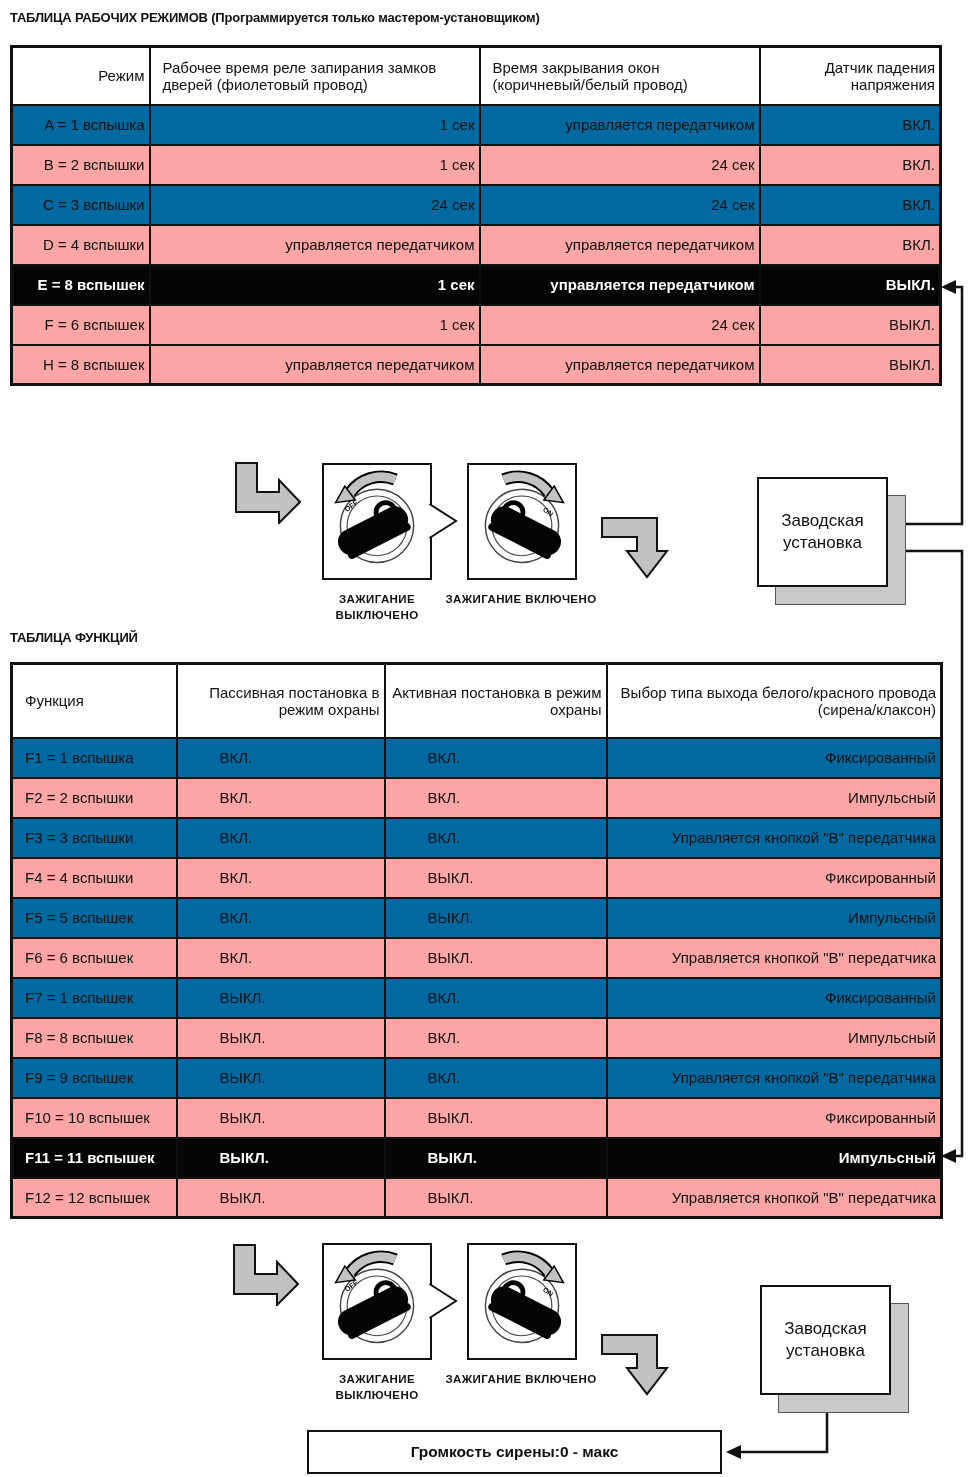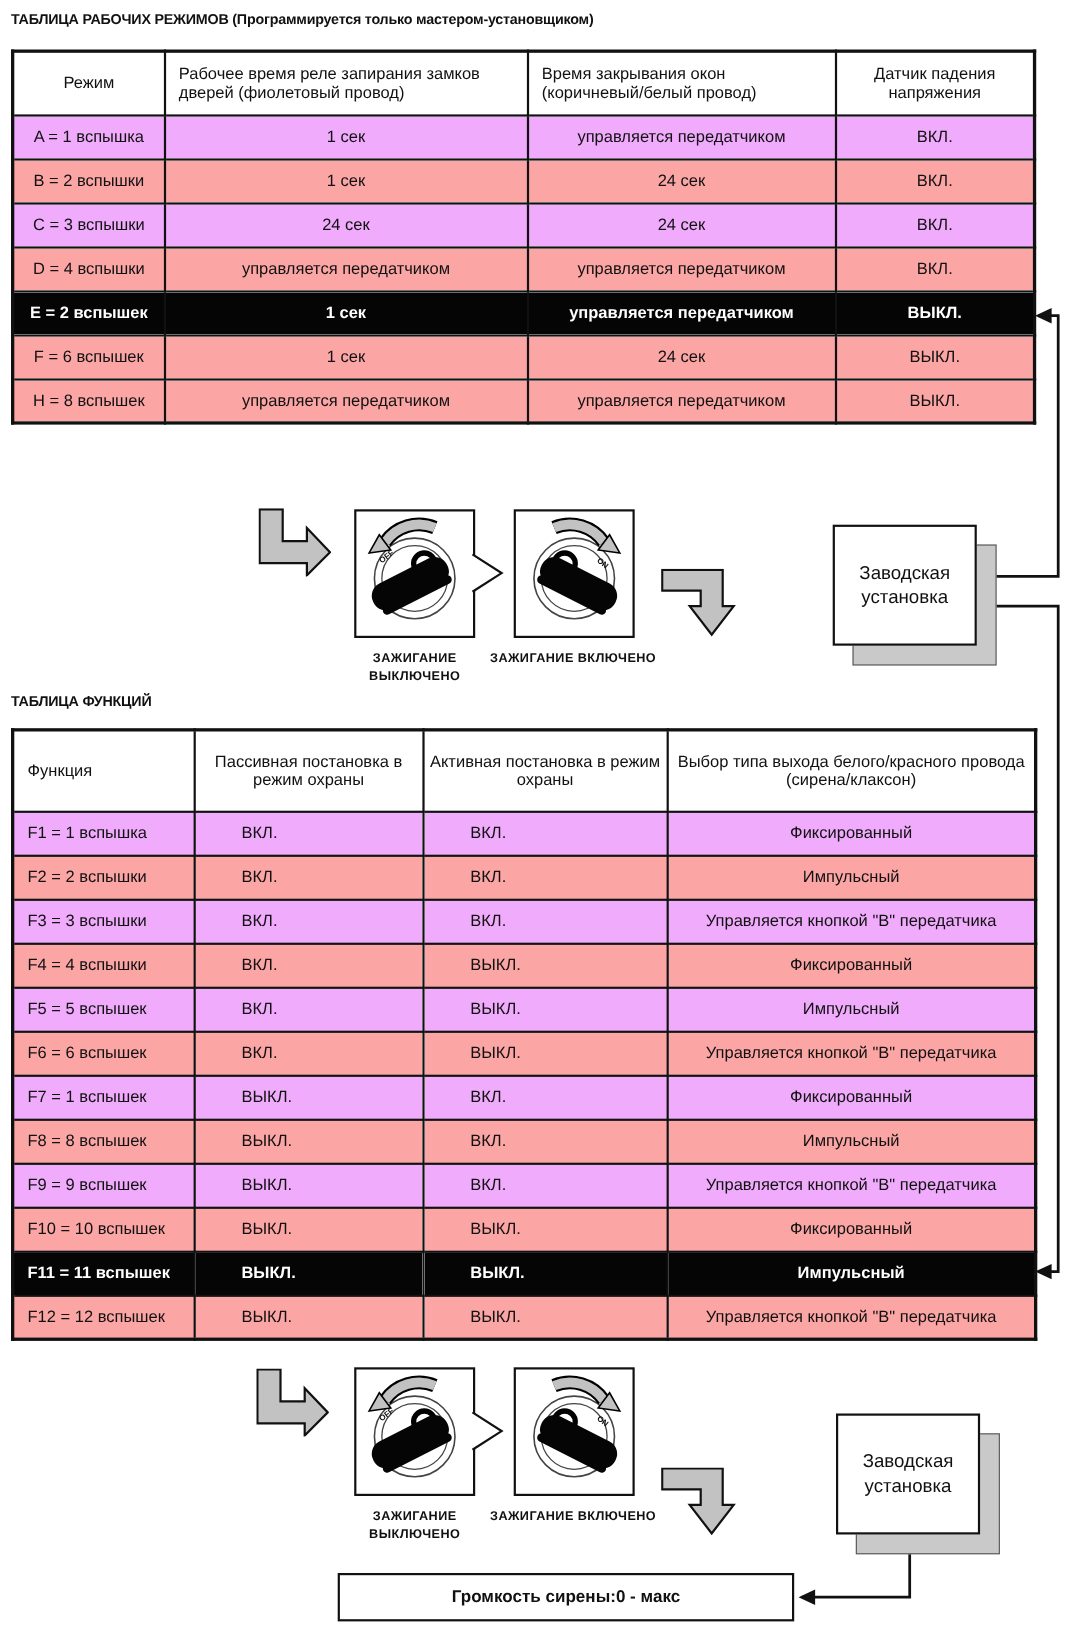--- a/index.html
+++ b/index.html
@@ -11,25 +11,25 @@
 
   table.tbl{position:absolute;border-collapse:collapse;table-layout:fixed;background:#fff;
             border:3px solid #111;font-size:15px;}
   table.tbl th,table.tbl td{border:2px solid #111;font-weight:normal;overflow:hidden;}
   #modes-table{left:10px;top:45px;width:929px;}
   #functions-table{left:10px;top:662px;width:930px;}
   #modes-table thead tr{height:58px;}
   #functions-table thead tr{height:74px;}
   #modes-table tbody tr{height:40px;}
   #functions-table tbody tr{height:40px;}
-  .ctr{text-align:center;padding:2px 4px;}
+  .ctr{text-align:right;padding:2px 4px;}
   .lft{text-align:left;padding:2px 10px 2px 12px;}
   .lp12{text-align:left;padding:2px 4px 2px 12px;}
   .lp42{text-align:left;padding:2px 4px 2px 42px;}
-  tr.row-gray td{background:#f0abfc;}
+  tr.row-gray td{background:#0369a1;}
   tr.row-white td{background:#fca5a5;}
   tr.row-black td{background:#050505;color:#fff;font-weight:bold;}
 
   .overlay{position:absolute;left:0;top:0;pointer-events:none;}
   #connectors{z-index:5;}
   #chevrons{z-index:15;}
   .diagram-el{position:absolute;z-index:10;}
   .keybox{width:110px;height:117px;border:2px solid #111;background:#fff;box-sizing:border-box;}
   .keybox svg{width:100%;height:100%;display:block;}
   .flowarrow svg{display:block;}
@@ -107,21 +107,21 @@
           <td class="ctr">24 сек</td>
           <td class="ctr">ВКЛ.</td>
         </tr>
         <tr class="row-white">
           <td class="ctr">D = 4 вспышки</td>
           <td class="ctr">управляется передатчиком</td>
           <td class="ctr">управляется передатчиком</td>
           <td class="ctr">ВКЛ.</td>
         </tr>
         <tr class="row-black">
-          <td class="ctr">E = 2 вспышек</td>
+          <td class="ctr">E = 8 вспышек</td>
           <td class="ctr">1 сек</td>
           <td class="ctr">управляется передатчиком</td>
           <td class="ctr">ВЫКЛ.</td>
         </tr>
         <tr class="row-white">
           <td class="ctr">F = 6 вспышек</td>
           <td class="ctr">1 сек</td>
           <td class="ctr">24 сек</td>
           <td class="ctr">ВЫКЛ.</td>
         </tr>

